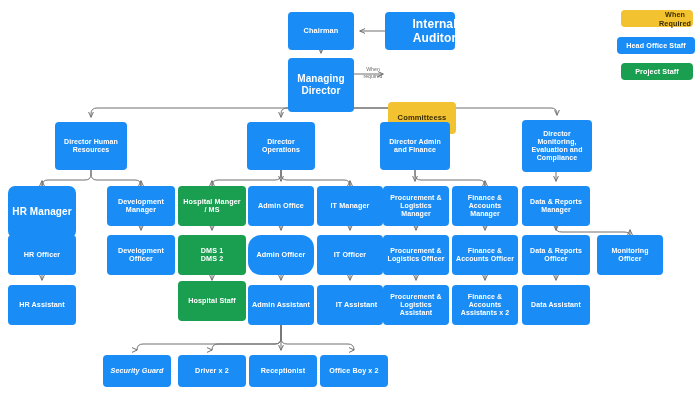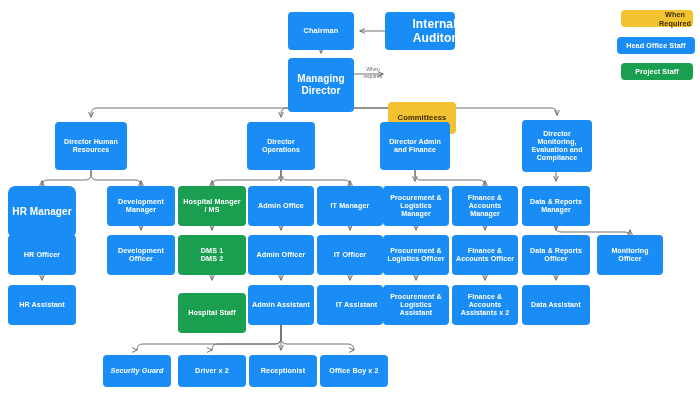--- a/index.html
+++ b/index.html
@@ -147,23 +147,23 @@
       <div class="node blue" style="left: 247px; top: 122px; width: 68px; height: 48px; font-size: 7px;">Director<br>Operations</div>
       <div class="node blue" style="left: 380px; top: 122px; width: 70px; height: 48px; font-size: 7px;">Director Admin<br>and Finance</div>
       <div class="node blue" style="left: 522px; top: 120px; width: 70px; height: 52px; font-size: 7px;">Director<br>Monitoring,<br>Evaluation and<br>Compliance</div>
       <div class="node blue" style="left: 8px; top: 186px; width: 68px; height: 52px; font-size: 10px; border-radius: 7px;">HR Manager</div>
       <div class="node blue" style="left: 8px; top: 235px; width: 68px; height: 40px; font-size: 7.2px;">HR Officer</div>
       <div class="node blue" style="left: 8px; top: 285px; width: 68px; height: 40px; font-size: 7.2px;">HR Assistant</div>
       <div class="node blue" style="left: 107px; top: 186px; width: 68px; height: 40px; font-size: 7.2px;">Development<br>Manager</div>
       <div class="node blue" style="left: 107px; top: 235px; width: 68px; height: 40px; font-size: 7.2px;">Development<br>Officer</div>
       <div class="node green" style="left: 178px; top: 186px; width: 68px; height: 40px; font-size: 7.2px;">Hospital Manger<br>/ MS</div>
       <div class="node green" style="left: 178px; top: 235px; width: 68px; height: 40px; font-size: 7.2px;">DMS 1<br>DMS 2</div>
-      <div class="node green" style="left: 178px; top: 293px; width: 68px; height: 40px; font-size: 7.2px; text-align: center;">Hospital Staff</div>
+      <div class="node green" style="left: 178px; top: 281px; width: 68px; height: 40px; font-size: 7.2px; text-align: center;">Hospital Staff</div>
       <div class="node blue" style="left: 248px; top: 186px; width: 66px; height: 40px; font-size: 7.2px;">Admin Office</div>
-      <div class="node blue" style="left: 248px; top: 235px; width: 66px; height: 40px; font-size: 7.2px;">Admin Officer</div>
+      <div class="node blue" style="left: 248px; top: 235px; width: 66px; height: 40px; font-size: 7.2px; border-radius: 13px;">Admin Officer</div>
       <div class="node blue" style="left: 248px; top: 285px; width: 66px; height: 40px; font-size: 7.2px;">Admin Assistant</div>
       <div class="node blue" style="left: 317px; top: 186px; width: 66px; height: 40px; font-size: 7.2px;">IT Manager</div>
       <div class="node blue" style="left: 317px; top: 235px; width: 66px; height: 40px; font-size: 7.2px;">IT Officer</div>
       <div class="node blue" style="left: 317px; top: 285px; width: 66px; height: 40px; font-size: 7.2px; padding-left: 16px;">IT Assistant</div>
       <div class="node blue" style="left: 383px; top: 186px; width: 66px; height: 40px; font-size: 7px;">Procurement &amp;<br>Logistics<br>Manager</div>
       <div class="node blue" style="left: 383px; top: 235px; width: 66px; height: 40px; font-size: 7px;">Procurement &amp;<br>Logistics Officer</div>
       <div class="node blue" style="left: 383px; top: 285px; width: 66px; height: 40px; font-size: 7px;">Procurement &amp;<br>Logistics<br>Assistant</div>
       <div class="node blue" style="left: 452px; top: 186px; width: 66px; height: 40px; font-size: 7px;">Finance &amp;<br>Accounts<br>Manager</div>
       <div class="node blue" style="left: 452px; top: 235px; width: 66px; height: 40px; font-size: 7px;">Finance &amp;<br>Accounts Officer</div>
       <div class="node blue" style="left: 452px; top: 285px; width: 66px; height: 40px; font-size: 7px;">Finance &amp;<br>Accounts<br>Assistants x 2</div>

